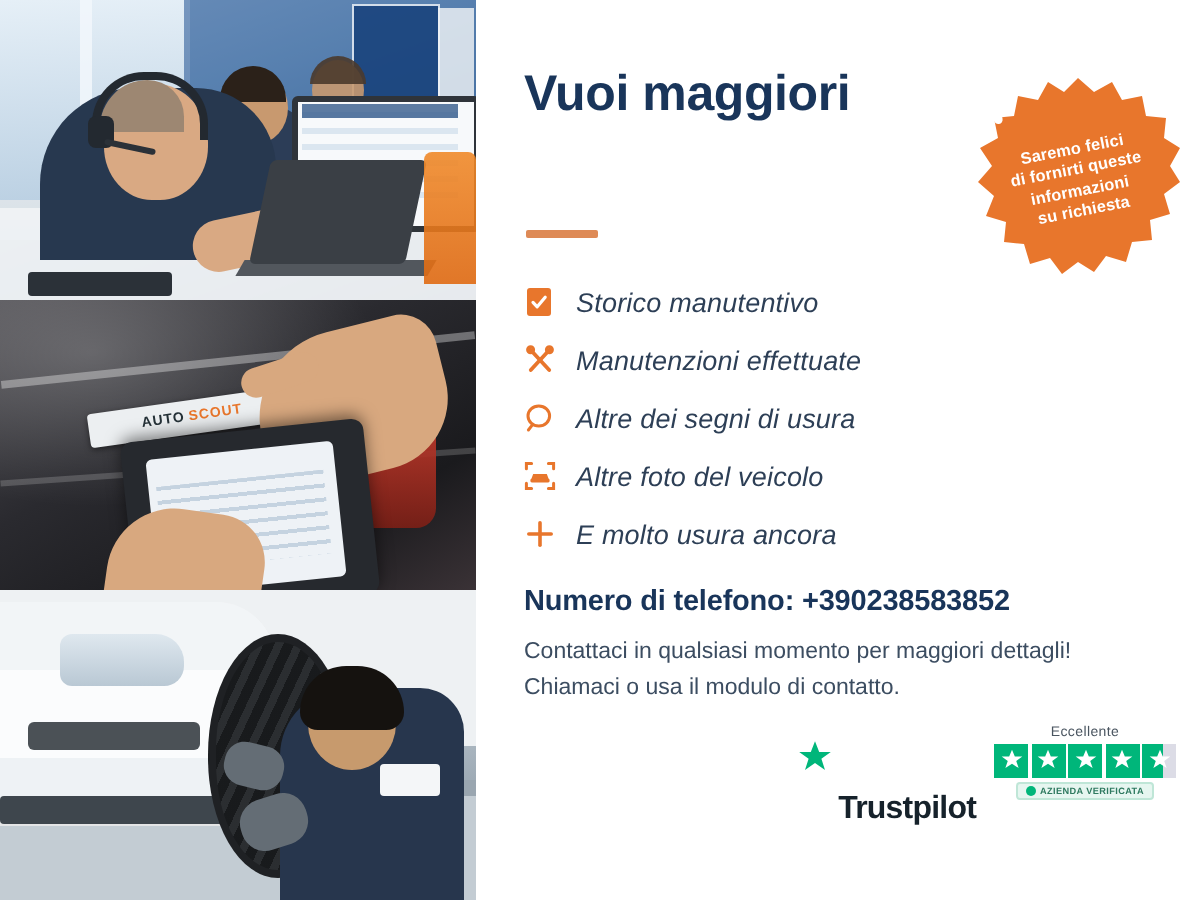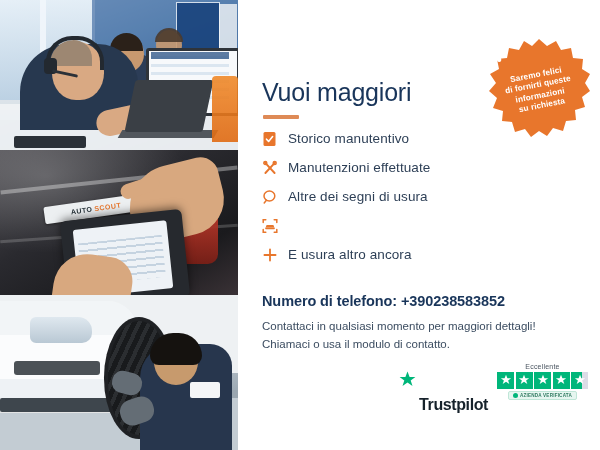--- a/index.html
+++ b/index.html
@@ -81,25 +81,25 @@
   .p3-mhead{position:absolute;right:40px;top:44px;width:44px;height:46px;background:#c79a6d;border-radius:50%;}
   .p3-mhair{position:absolute;right:36px;top:38px;width:52px;height:32px;background:#15120f;border-radius:26px 26px 10px 10px;}
   .p3-mbadge{position:absolute;right:18px;bottom:52px;width:30px;height:16px;background:#f4f6f8;border-radius:2px;}
   .p3-glove{position:absolute;right:84px;bottom:26px;width:34px;height:26px;background:#646d75;border-radius:12px;transform:rotate(-18deg);}
   .p3-glove2{position:absolute;right:96px;bottom:56px;width:30px;height:22px;background:#646d75;border-radius:10px;transform:rotate(14deg);}
 
   
   .content{position:relative;flex:1;height:450px;background:#ffffff;padding:0;}
 
   .headline{position:absolute;left:24px;top:32px;width:230px;
-    font-size:25px;line-height:1.22;font-weight:normal;color:#19355a;letter-spacing:-.2px;margin-top:45px;}
+    font-size:25px;line-height:1.22;font-weight:bold;color:#19355a;letter-spacing:-.2px;}
   .rule{position:absolute;left:25px;top:115px;width:36px;height:4px;background:#de8a56;border-radius:1px;}
 
   .feature-list{position:absolute;left:24px;top:131px;width:250px;margin:0;padding:0;list-style:none;}
-  .feature{display:flex;align-items:flex-start;height:28px;margin-bottom:1px;}
+  .feature{display:flex;align-items:flex-end;height:28px;margin-bottom:1px;font-style:italic;}
   .fi{width:26px;flex:0 0 26px;display:flex;align-items:center;justify-content:flex-start;color:#e8762c;}
   .flabel{font-size:13.5px;color:#2d3f56;letter-spacing:.1px;}
 
   .phone{position:absolute;left:24px;top:293px;font-size:14.5px;font-weight:bold;color:#19355a;letter-spacing:-.1px;}
   .note{position:absolute;left:24px;top:318px;width:290px;font-size:11.5px;line-height:1.55;color:#3c4d61;}
 
   
   .badge{position:absolute;right:9px;top:38px;width:104px;height:104px;}
   .badge svg{position:absolute;left:0;top:0;}
   .badge-inner{position:absolute;left:0;top:0;width:104px;height:104px;display:flex;flex-direction:column;
@@ -245,32 +245,33 @@
             <g stroke="#e8762c" stroke-width="1.5" fill="none" stroke-linecap="round">
               <path d="M1.2 4.4 V1.8 H3.8"></path>
               <path d="M12.2 1.8 H14.8 V4.4"></path>
               <path d="M14.8 11.6 V14.2 H12.2"></path>
               <path d="M3.8 14.2 H1.2 V11.6"></path>
             </g>
             <path d="M3.6 9.6 L4.6 7 H11.4 L12.4 9.6 Z" fill="#e8762c"></path>
             <rect x="3.2" y="9.4" width="9.6" height="1.8" rx=".7" fill="#e8762c"></rect>
           </svg>
         </span>
+        <span class="flabel">Altre foto del veicolo</span>
       </li>
 
       <li class="feature">
         <span class="fi">
           <svg width="16" height="16" viewBox="0 0 16 16">
             <g stroke="#e8762c" stroke-width="1.8" stroke-linecap="round">
               <path d="M8 2.4 V13.6"></path>
               <path d="M2.4 8 H13.6"></path>
             </g>
           </svg>
         </span>
-        <span class="flabel">E usura altro ancora</span>
+        <span class="flabel">E molto usura ancora</span>
       </li>
     </ul>
 
     <div class="phone">Numero di telefono: +390238583852</div>
 
     <div class="note">
       <div>Contattaci in qualsiasi momento per maggiori dettagli!</div>
       <div>Chiamaci o usa il modulo di contatto.</div>
     </div>
 

